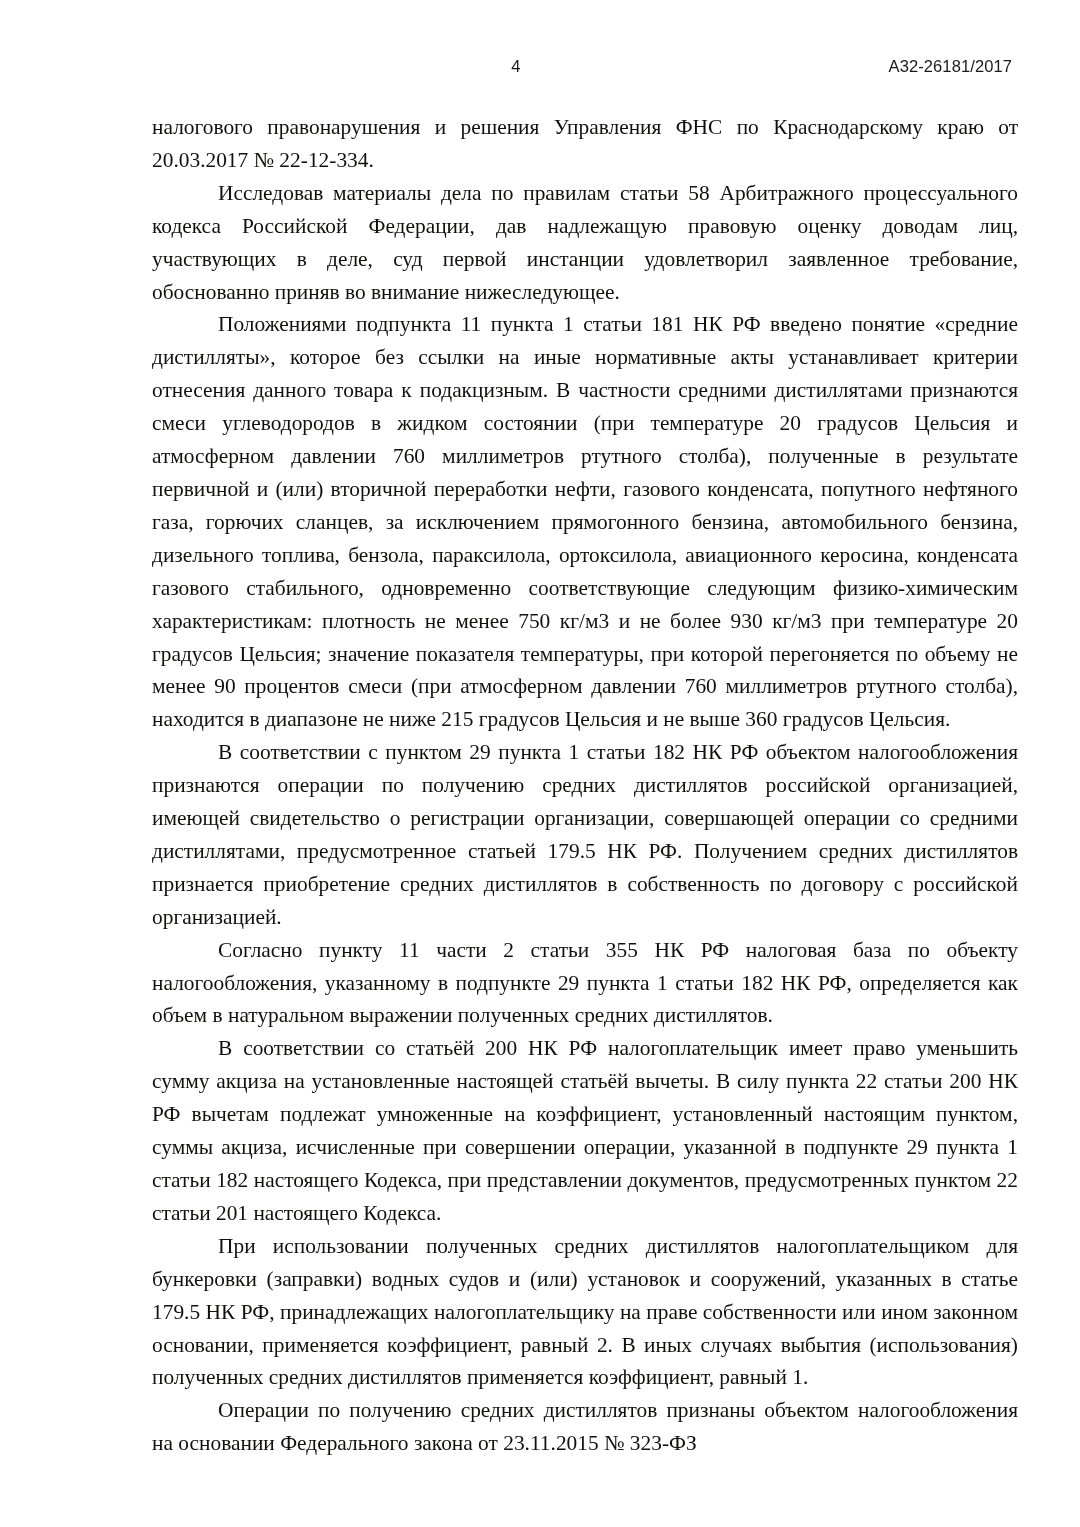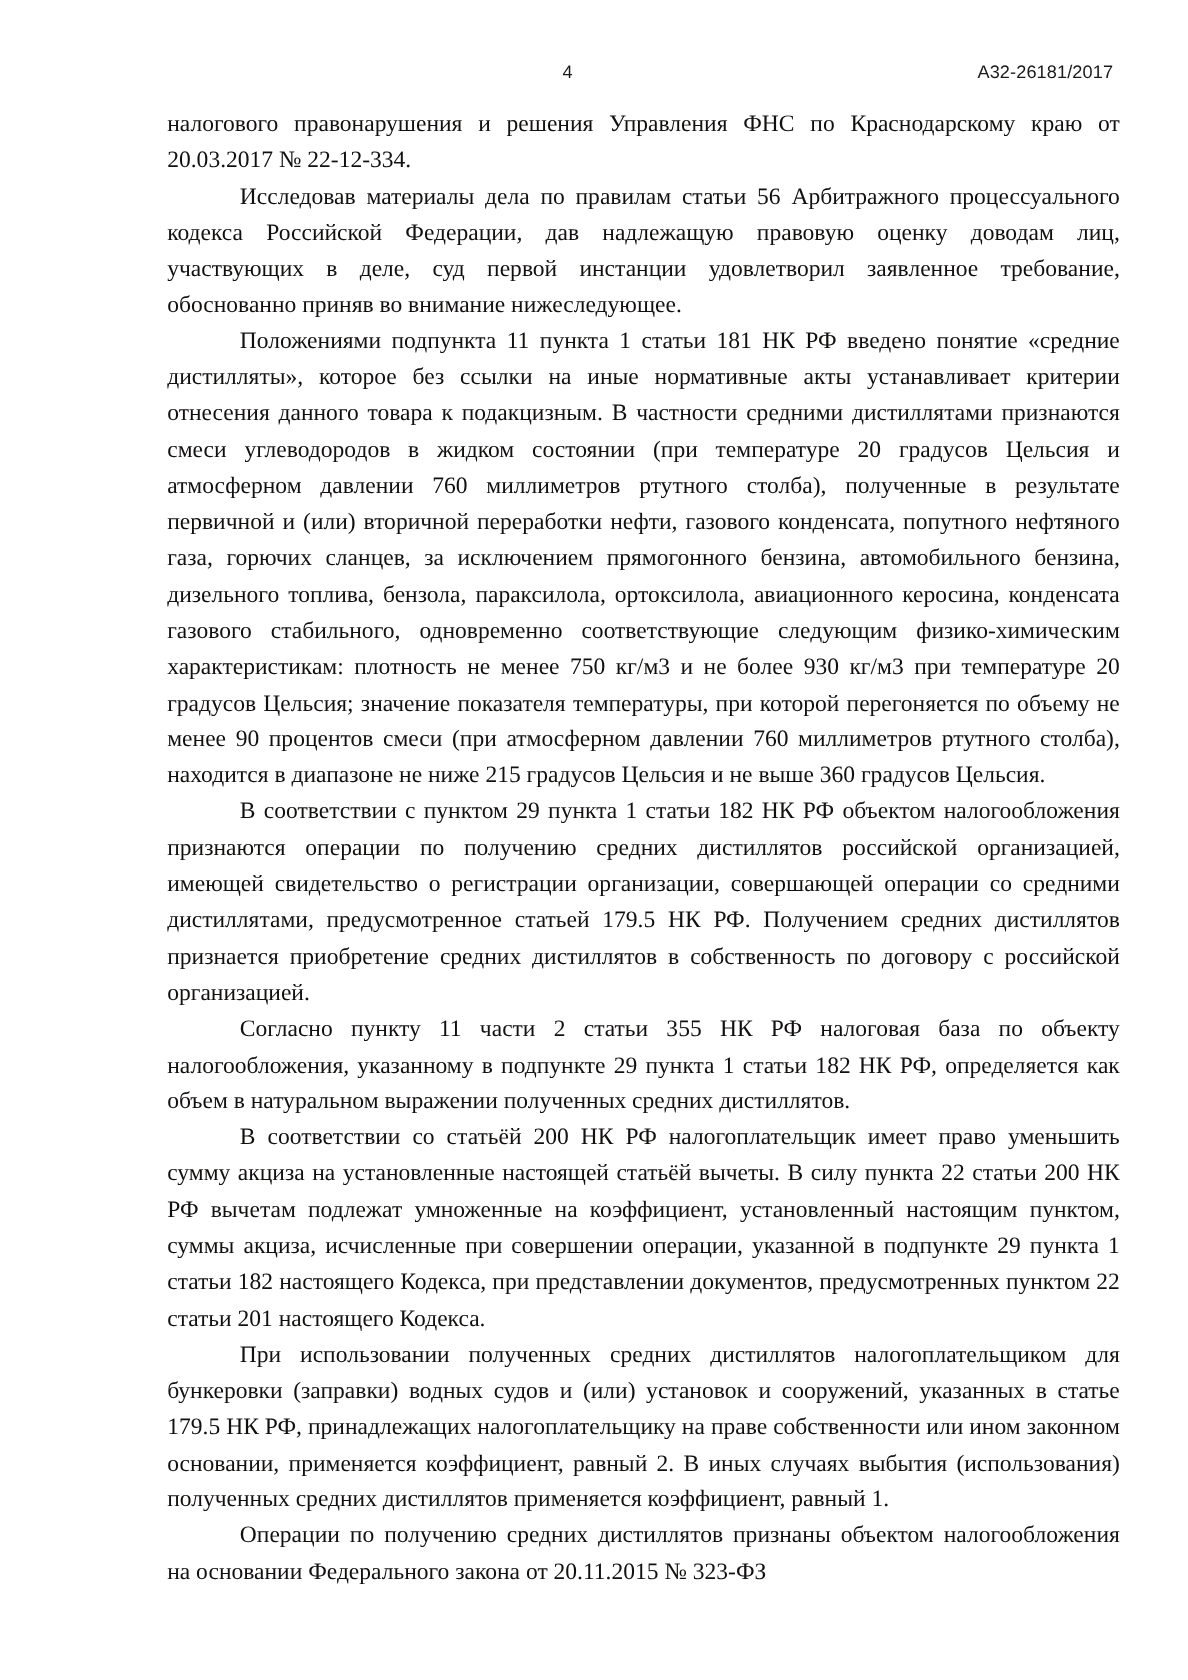--- a/index.html
+++ b/index.html
@@ -42,21 +42,21 @@
     margin-left: -140px;
   }
   .page-header .case-no {
     position: absolute;
     right: 8px;
     white-space: nowrap;
   }
   
   .doc-body {
     position: absolute;
-    top: 96px;
+    top: 111px;
     left: 152px;
     width: 866px;
     font-size: 21.4px;
     line-height: 32.9px;
     text-align: justify;
     text-justify: inter-word;
     -webkit-hyphens: none;
     hyphens: none;
   }
   .doc-body p {
@@ -74,22 +74,22 @@
 
 <div class="page">
 
   <div class="page-header">
     <span class="folio">4</span>
     <span class="case-no">А32-26181/2017</span>
   </div>
 
   <div class="doc-body">
     <p>налогового правонарушения и решения Управления ФНС по Краснодарскому краю от 20.03.2017 № 22-12-334.</p>
-    <p class="indent">Исследовав материалы дела по правилам статьи 56 Арбитражного процессуального кодекса Российской Федерации, дав надлежащую правовую оценку доводам лиц, участвующих в деле, суд первой инстанции удовлетворил заявленное требование, обоснованно приняв во внимание нижеследующее.</p>
+    <p class="indent">Исследовав материалы дела по правилам статьи 58 Арбитражного процессуального кодекса Российской Федерации, дав надлежащую правовую оценку доводам лиц, участвующих в деле, суд первой инстанции удовлетворил заявленное требование, обоснованно приняв во внимание нижеследующее.</p>
     <p class="indent">Положениями подпункта 11 пункта 1 статьи 181 НК РФ введено понятие «средние дистилляты», которое без ссылки на иные нормативные акты устанавливает критерии отнесения данного товара к подакцизным. В частности средними дистиллятами признаются смеси углеводородов в жидком состоянии (при температуре 20 градусов Цельсия и атмосферном давлении 760 миллиметров ртутного столба), полученные в результате первичной и (или) вторичной переработки нефти, газового конденсата, попутного нефтяного газа, горючих сланцев, за исключением прямогонного бензина, автомобильного бензина, дизельного топлива, бензола, параксилола, ортоксилола, авиационного керосина, конденсата газового стабильного, одновременно соответствующие следующим физико-химическим характеристикам: плотность не менее 750 кг/м3 и не более 930 кг/м3 при температуре 20 градусов Цельсия; значение показателя температуры, при которой перегоняется по объему не менее 90 процентов смеси (при атмосферном давлении 760 миллиметров ртутного столба), находится в диапазоне не ниже 215 градусов Цельсия и не выше 360 градусов Цельсия.</p>
     <p class="indent">В соответствии с пунктом 29 пункта 1 статьи 182 НК РФ объектом налогообложения признаются операции по получению средних дистиллятов российской организацией, имеющей свидетельство о регистрации организации, совершающей операции со средними дистиллятами, предусмотренное статьей 179.5 НК РФ. Получением средних дистиллятов признается приобретение средних дистиллятов в собственность по договору с российской организацией.</p>
     <p class="indent">Согласно пункту 11 части 2 статьи 355 НК РФ налоговая база по объекту налогообложения, указанному в подпункте 29 пункта 1 статьи 182 НК РФ, определяется как объем в натуральном выражении полученных средних дистиллятов.</p>
     <p class="indent">В соответствии со статьёй 200 НК РФ налогоплательщик имеет право уменьшить сумму акциза на установленные настоящей статьёй вычеты. В силу пункта 22 статьи 200 НК РФ вычетам подлежат умноженные на коэффициент, установленный настоящим пунктом, суммы акциза, исчисленные при совершении операции, указанной в подпункте 29 пункта 1 статьи 182 настоящего Кодекса, при представлении документов, предусмотренных пунктом 22 статьи 201 настоящего Кодекса.</p>
     <p class="indent">При использовании полученных средних дистиллятов налогоплательщиком для бункеровки (заправки) водных судов и (или) установок и сооружений, указанных в статье 179.5 НК РФ, принадлежащих налогоплательщику на праве собственности или ином законном основании, применяется коэффициент, равный 2. В иных случаях выбытия (использования) полученных средних дистиллятов применяется коэффициент, равный 1.</p>
-    <p class="indent">Операции по получению средних дистиллятов признаны объектом налогообложения на основании Федерального закона от 20.11.2015   № 323-ФЗ</p>
+    <p class="indent">Операции по получению средних дистиллятов признаны объектом налогообложения на основании Федерального закона от 23.11.2015   № 323-ФЗ</p>
   </div>
 
 </div>
 
 </body></html>

